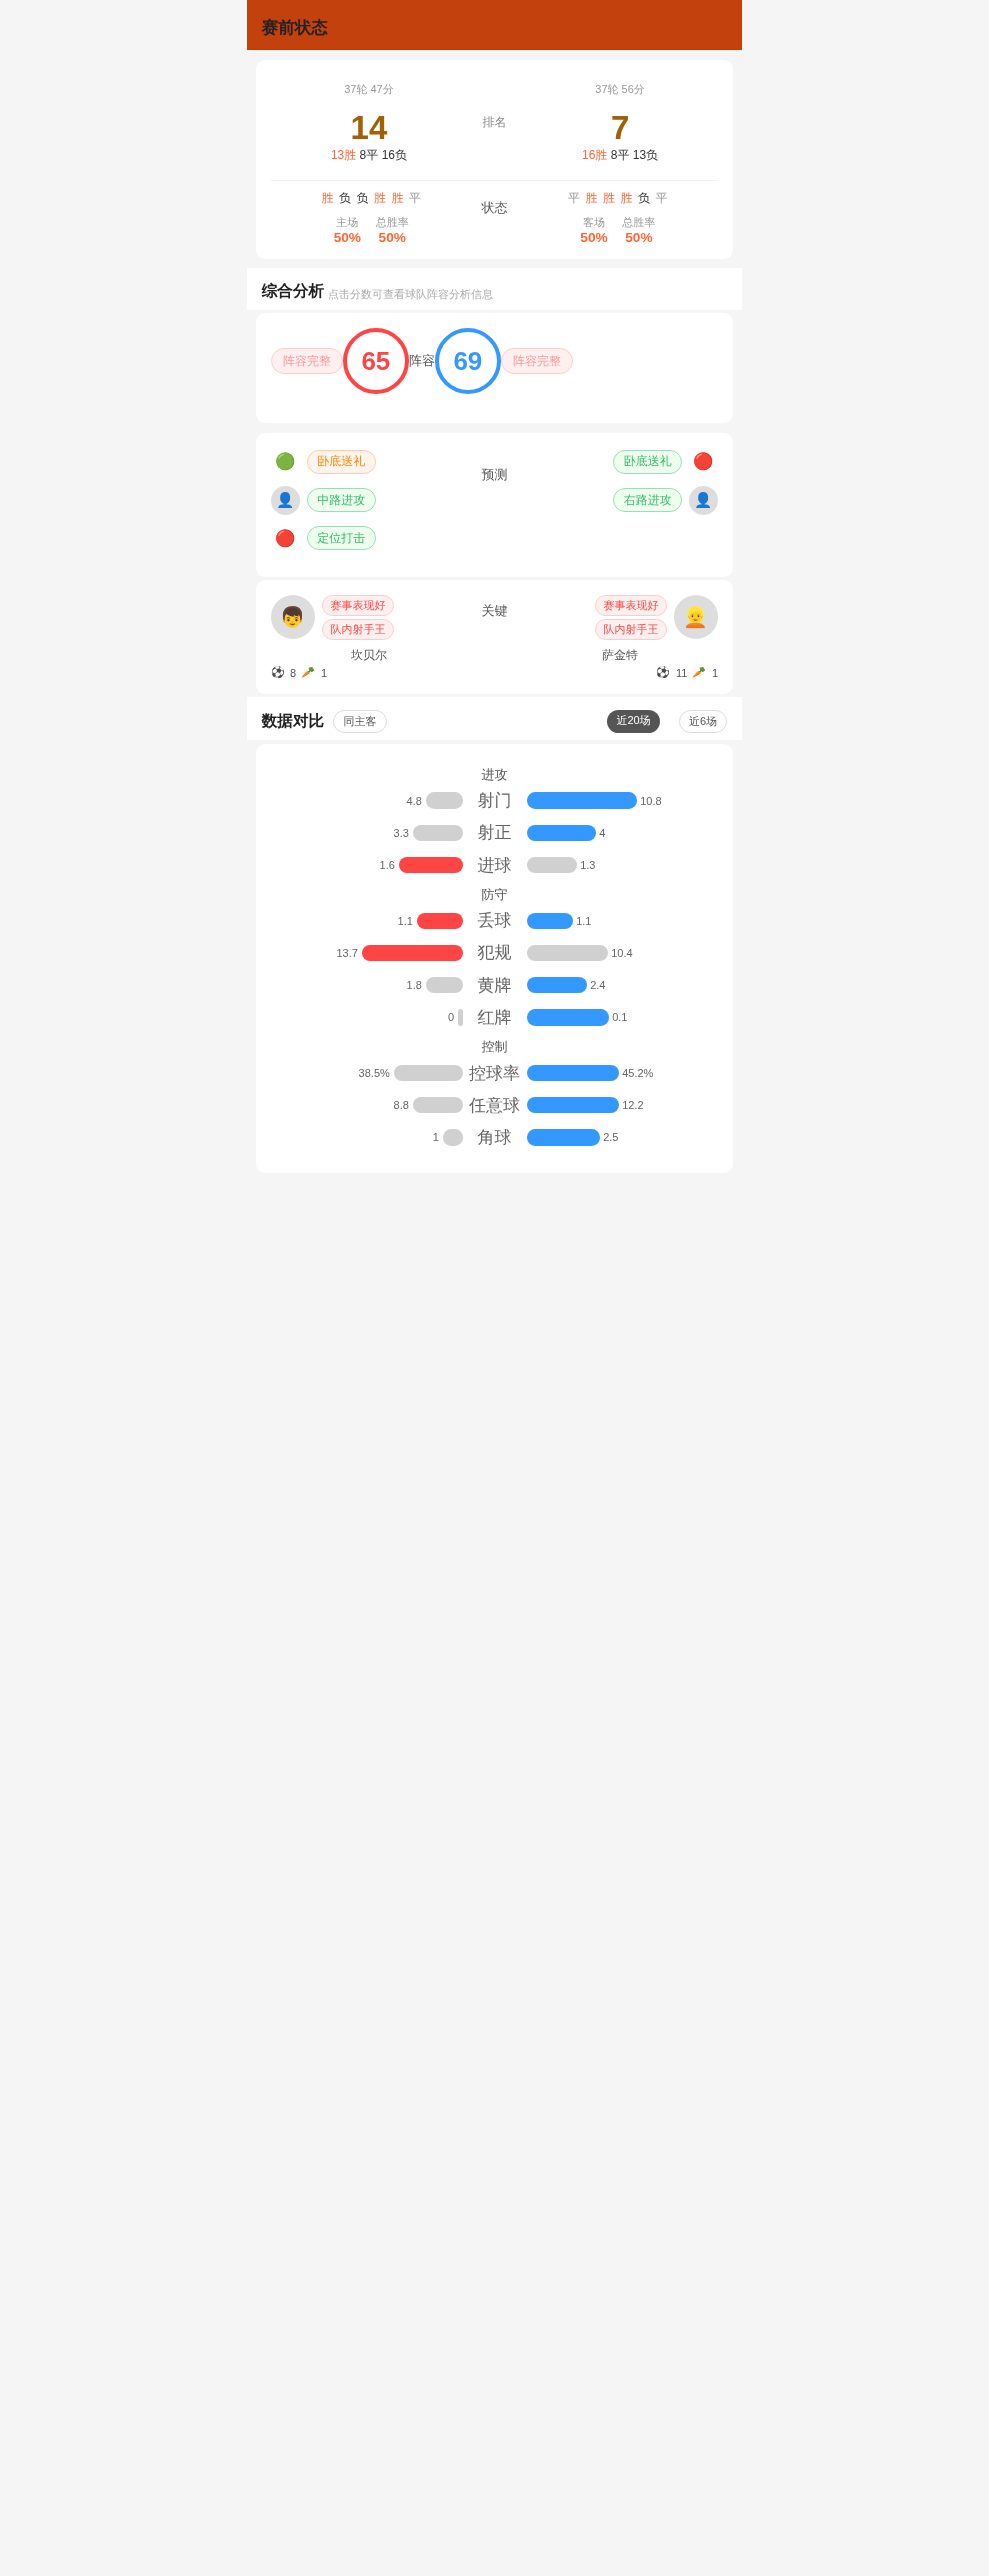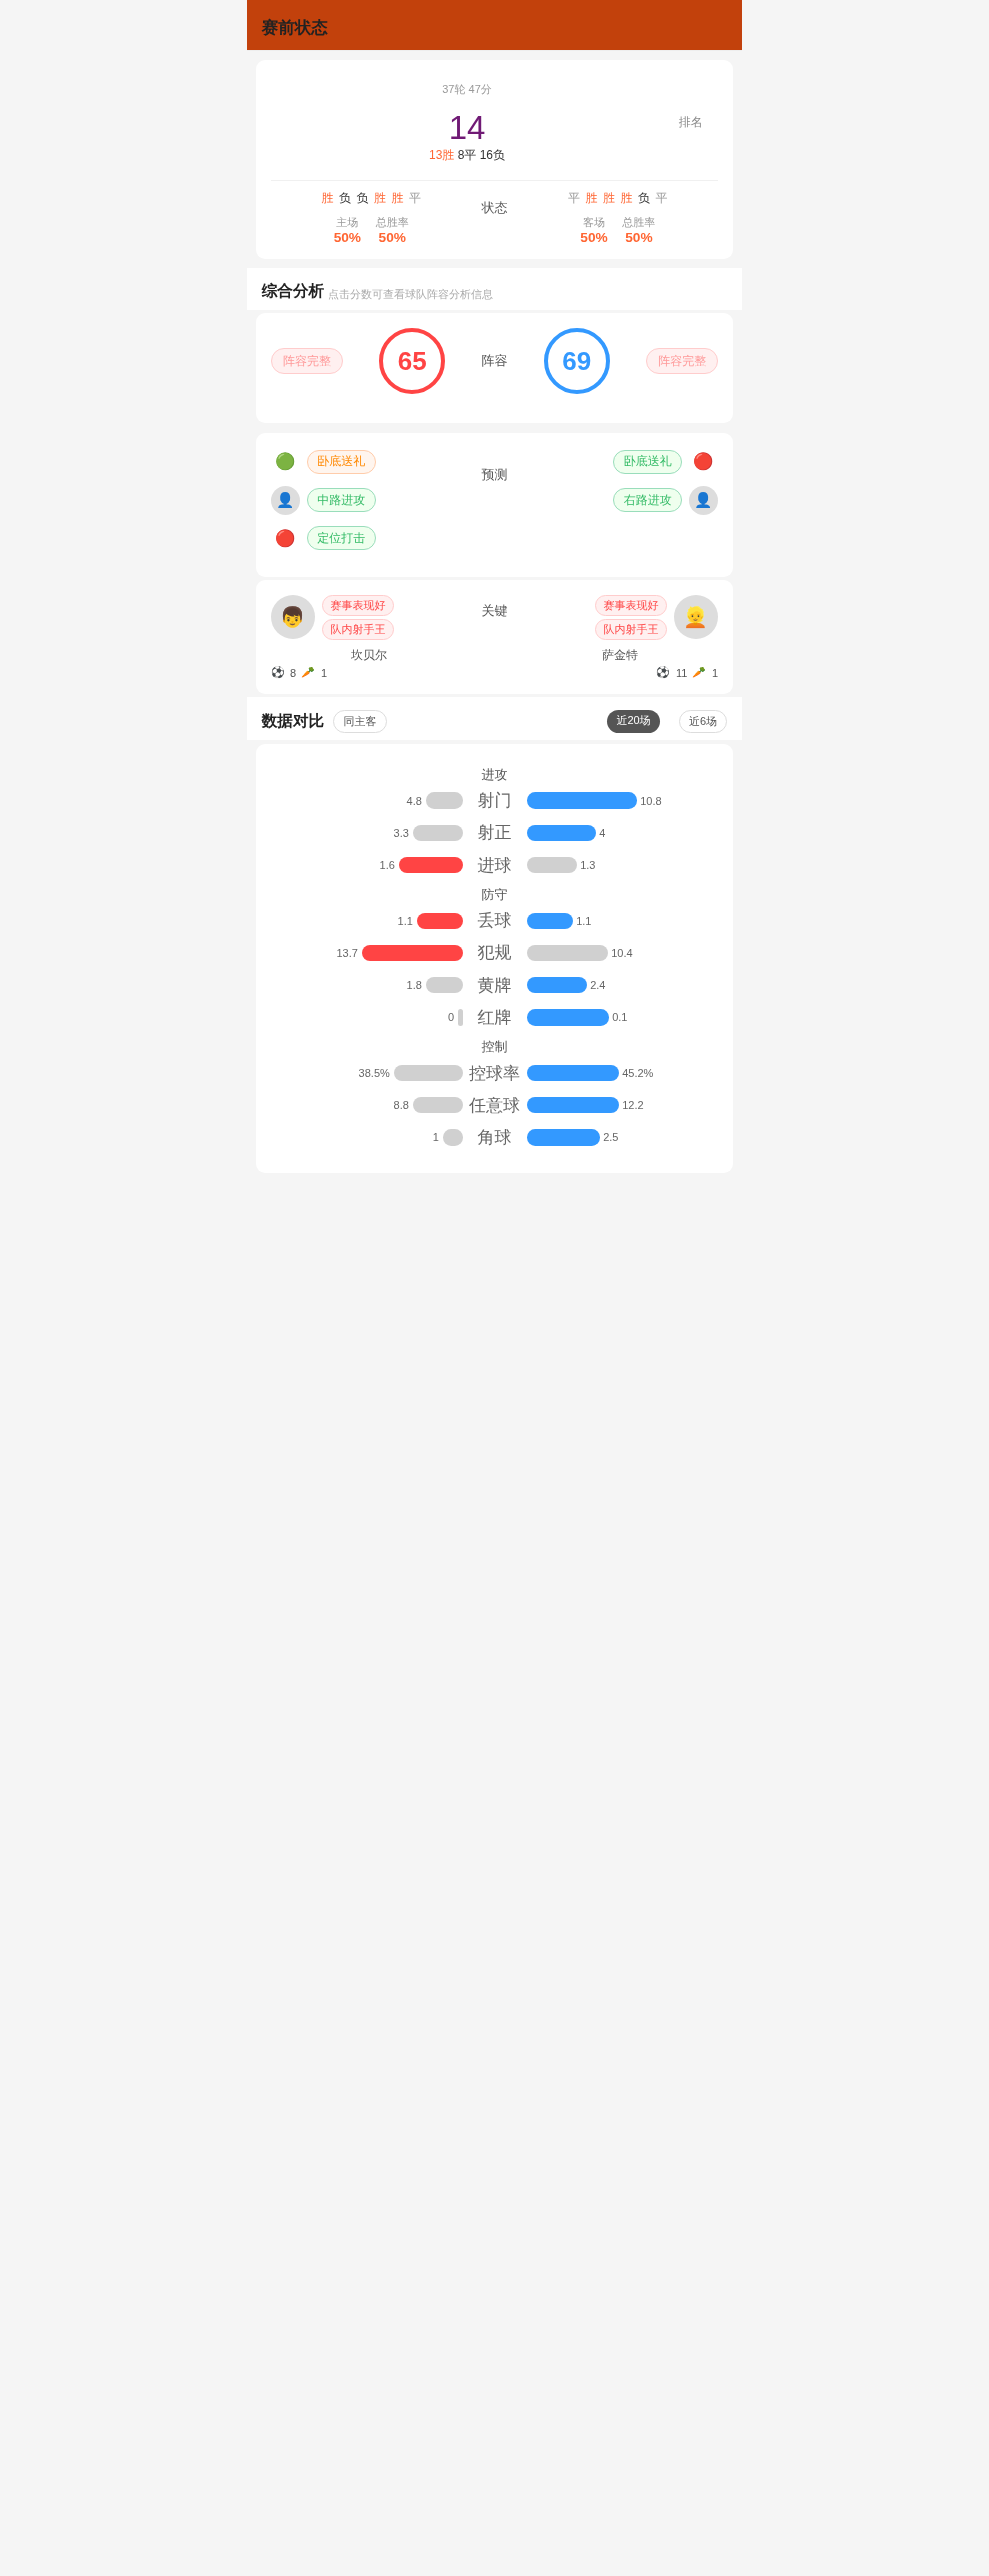--- a/index.html
+++ b/index.html
@@ -41,22 +41,22 @@
     }
     .rank-wdl {
       font-size: 12px;
       color: #333;
     }
     .rank-wdl .win { color: #ff6633; }
     .rank-wdl .draw { color: #333; }
     .rank-wdl .lose { color: #333; }
     .rank-number {
       font-size: 33px;
-      font-weight: normal;
-      color: #701a75;
+      font-weight: bold;
+      color: #a16207;
       margin-top: 12px;
     }
     .rank-label-center {
       font-size: 13.7px;
       color: #555;
       text-align: center;
       flex: 0 0 55px;
     }
     .rank-label-center .rank-text {
       font-size: 12px;
@@ -130,21 +130,21 @@
     .analysis-card {
       background: #fff;
       margin: 3.7px 9.2px 9.2px;
       border-radius: 9.2px;
       padding: 14.7px;
     }
     
     .formation-row {
       display: flex;
       align-items: center;
-      justify-content: space-between;
+      justify-content: flex-start;
       margin-bottom: 14.7px;
     }
     .formation-badge {
       font-size: 12px;
       color: #ff9999;
       background: #fff0f0;
       border: 0.9px solid #ffcccc;
       border-radius: 14.7px;
       padding: 3.7px 11px;
     }
@@ -395,20 +395,27 @@
       <div class="rank-number">14</div>
       <div class="rank-wdl">
         <span class="win">13胜</span> <span class="draw">8平</span> <span class="lose">16负</span>
       </div>
     </div>
 
     <div class="rank-label-center">
       <div class="rank-text">排名</div>
     </div>
 
+    <div class="team-rank-info">
+      <div class="rank-rounds">37轮 56分</div>
+      <div class="rank-number">7</div>
+      <div class="rank-wdl">
+        <span class="win">16胜</span> <span class="draw">8平</span> <span class="lose">13负</span>
+      </div>
+    </div>
   </div>
 
   <div class="divider"></div>
 
   <div class="status-row">
 
     <div class="status-team-box">
       <div class="status-games">
         <span class="status-tag tag-win">胜</span>
         <span class="status-tag tag-loss">负</span>

